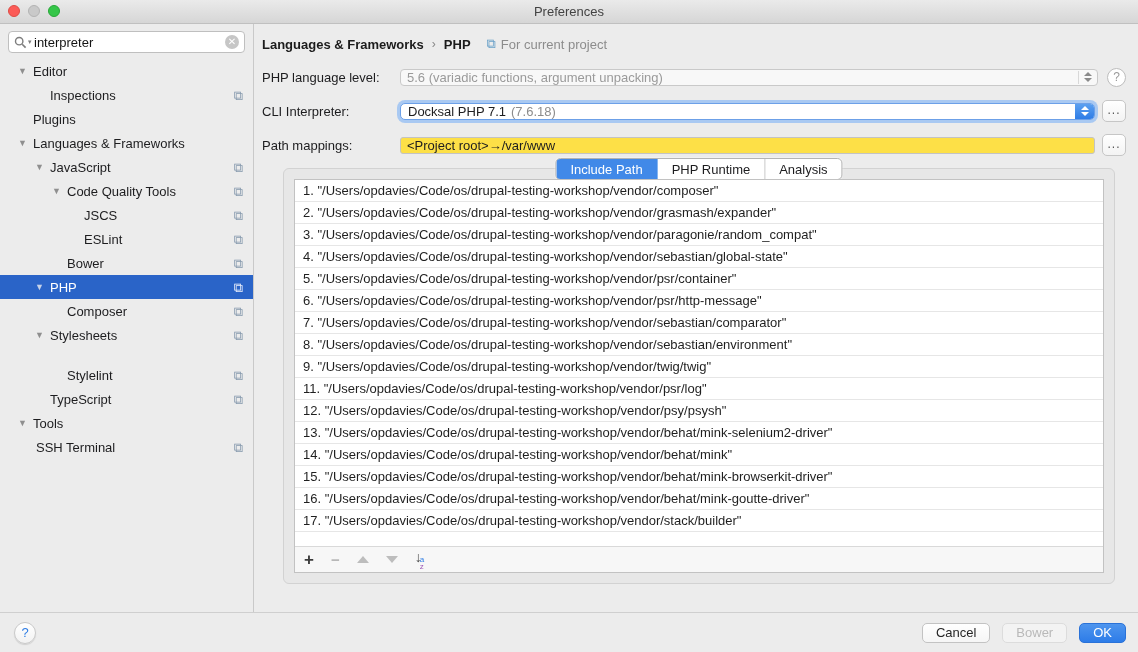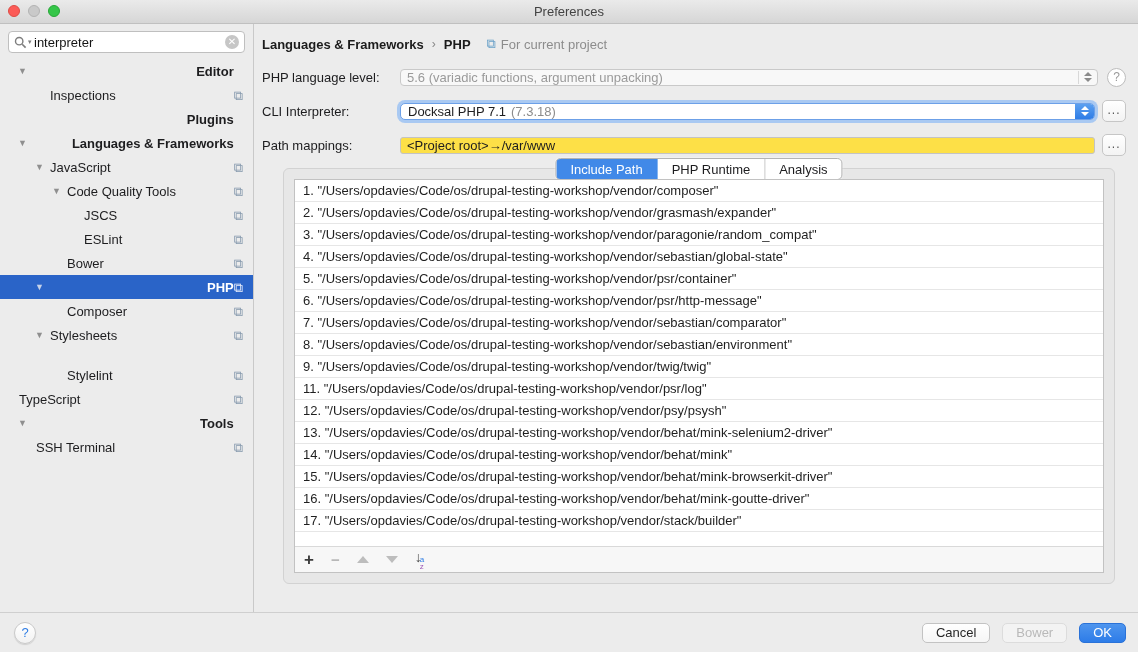--- a/index.html
+++ b/index.html
@@ -46,21 +46,21 @@
     width:14px; height:14px; flex:0 0 14px; border-radius:50%;
     background:#c6c6c6; color:#fff; font-size:10px; line-height:14px;
     text-align:center; cursor:pointer;
   }
   .tree { margin-top:4px; }
   .tree-item { height:24px; display:flex; align-items:center; cursor:default; padding-right:10px; }
   .tree-item .tree-arrow {
     width:19px; flex:0 0 19px; font-size:9px; color:#8f8f8f; text-align:left; padding-left:4px;
   }
   .tree-item .tree-label { flex:1; white-space:nowrap; overflow:hidden; }
-  .tree-item.bold .tree-label { font-weight:bold;text-align:right; }
+  .tree-item.bold .tree-label { font-weight:normal; }
   .tree-item .tree-copy { flex:0 0 auto; font-size:13px; color:#8699ad; line-height:1; }
   .tree-item.selected { background:#2a64c8; color:#fff; }
   .tree-item.selected .tree-arrow { color:#c6d2e8; }
   .tree-item.selected .tree-copy { color:#e8eefb; }
 
   
   .content { flex:1; position:relative; padding:8px 12px 0 8px; min-width:0; }
   .breadcrumb { display:flex; align-items:center; height:20px; margin-top:2px; }
   .crumb { font-weight:bold; font-size:13px; color:#1b1b1b; }
   .crumb-sep { color:#8a8a8a; margin:0 8px; font-size:12px; }
@@ -263,21 +263,21 @@
           <div class="tree-item" style="padding-left: 31px;">
     <span class="tree-arrow" style="visibility: visible;">▼</span>
     <span class="tree-label">Stylesheets</span>
     <span class="tree-copy" style="visibility: visible;">⧉</span>
   </div>
           <div class="tree-item" style="padding-left: 48px; margin-top: 16px;">
     <span class="tree-arrow" style="visibility: hidden;">▼</span>
     <span class="tree-label">Stylelint</span>
     <span class="tree-copy" style="visibility: visible;">⧉</span>
   </div>
-          <div class="tree-item" style=" align-items: center;">
+          <div class="tree-item" style="padding-left: 31px; align-items: center;">
     <span class="tree-arrow" style="visibility: hidden;">▼</span>
     <span class="tree-label">TypeScript</span>
     <span class="tree-copy" style="visibility: visible;">⧉</span>
   </div>
           <div class="tree-item bold" style="padding-left: 14px;">
     <span class="tree-arrow" style="visibility: visible;">▼</span>
     <span class="tree-label">Tools</span>
     <span class="tree-copy" style="visibility: hidden;">⧉</span>
   </div>
           <div class="tree-item" style="padding-left: 17px;">
@@ -314,21 +314,21 @@
             </div>
             <div class="help-circle">?</div>
           </div>
         </div>
 
         <div class="form-row">
           <div class="form-label">CLI Interpreter:</div>
           <div class="field" style="flex:1;">
             <div class="combo-focused">
               <span>Docksal PHP 7.1</span>
-              <span class="combo-version">(7.3.18)</span>
+              <span class="combo-version">(7.6.18)</span>
               <span class="stepper-blue">
                 <span class="chev-up"></span>
                   <span class="chev-down"></span>
               </span>
             </div>
             <div class="browse-btn">...</div>
           </div>
         </div>
 
         <div class="form-row">

